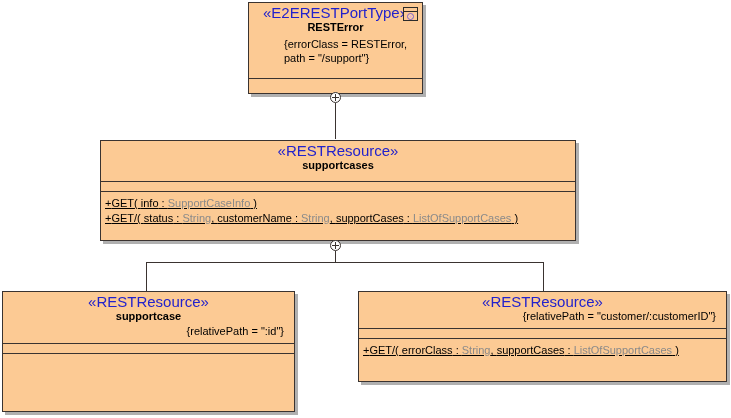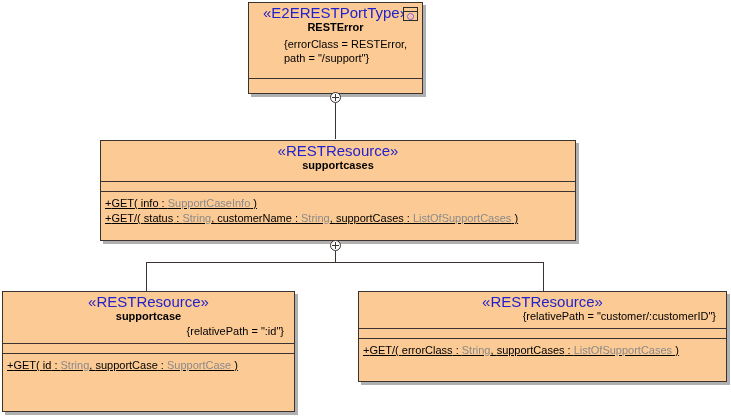--- a/index.html
+++ b/index.html
@@ -213,23 +213,20 @@
   </div>
 
   <div class="uml-class" style="left:2px; top:291px; width:293px; height:121px;">
     <div class="compartment head" style="padding-bottom:1px;">
       <div class="stereotype">«RESTResource»</div>
       <div class="classname">supportcase</div>
       <div class="tag-right">{relativePath = ":id"}</div>
     </div>
     <div class="compartment empty-compartment"></div>
     <div class="compartment ops">
-      <div class="op">
-        <span class="vis">+</span><span class="nm">GET</span><span class="pun">(&nbsp;</span><span class="pn">id</span><span class="pun">&nbsp;:&nbsp;</span><span class="ty">String</span><span class="pun">,&nbsp;</span><span class="pn">supportCase</span><span class="pun">&nbsp;:&nbsp;</span><span class="ty">SupportCase</span><span class="pun">&nbsp;)</span>
-      </div>
     </div>
   </div>
 
   <div class="uml-class" style="left:358px; top:291px; width:369px; height:91px;">
     <div class="compartment head" style="padding-bottom:1px;">
       <div class="stereotype">«RESTResource»</div>
       <div class="tag-right">{relativePath = "customer/:customerID"}</div>
     </div>
     <div class="compartment empty-compartment"></div>
     <div class="compartment ops">

